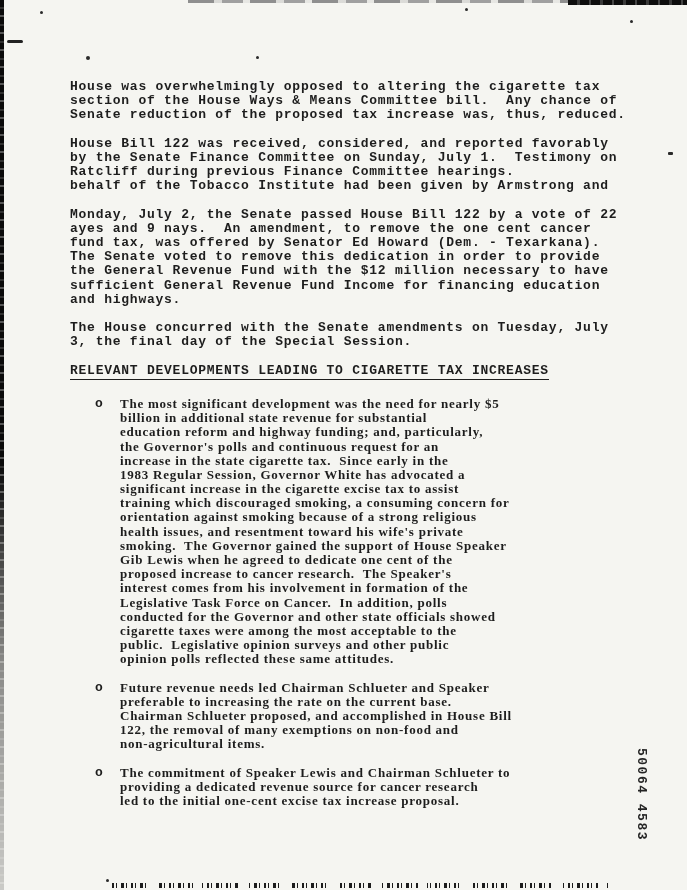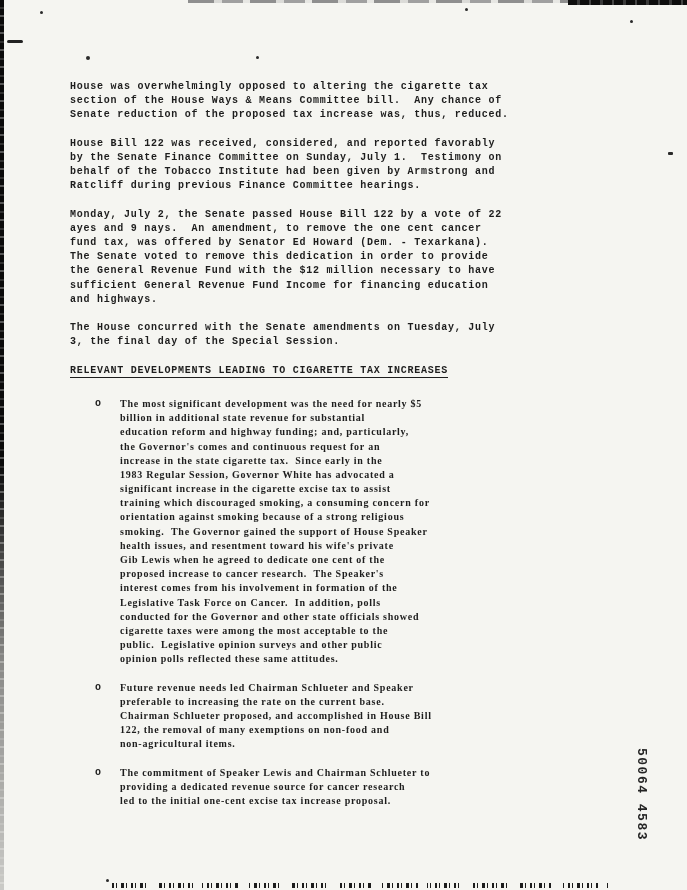--- a/index.html
+++ b/index.html
@@ -13,21 +13,21 @@
     font-weight: 700;
     color: #1d1d1d;
   }
 
   
   .content {
     position: absolute;
     left: 70px;
     top: 80px;
     width: 566px;
-    font-size: 10px;
+    font-size: 13px;
     letter-spacing: 0.75px;
     line-height: 14.2px;
   }
   .line { white-space: pre; height: 14.2px; }
   .block { margin: 0 0 14.2px 0; }
   .block.heading { margin-top: 8px; margin-bottom: 19px; }
   .block.heading .heading-text {
     border-bottom: 1.5px solid #1d1d1d;
     padding-bottom: 1px;
     white-space: pre;
@@ -104,22 +104,22 @@
 
   <div class="content">
       <div class="block para">
         <div class="line">House was overwhelmingly opposed to altering the cigarette tax</div>
         <div class="line">section of the House Ways &amp; Means Committee bill.  Any chance of</div>
         <div class="line">Senate reduction of the proposed tax increase was, thus, reduced.</div>
       </div>
       <div class="block para">
         <div class="line">House Bill 122 was received, considered, and reported favorably</div>
         <div class="line">by the Senate Finance Committee on Sunday, July 1.  Testimony on</div>
+        <div class="line">Ratcliff during previous Finance Committee hearings.</div>
         <div class="line">behalf of the Tobacco Institute had been given by Armstrong and</div>
-        <div class="line">Ratcliff during previous Finance Committee hearings.</div>
       </div>
       <div class="block para">
         <div class="line">Monday, July 2, the Senate passed House Bill 122 by a vote of 22</div>
         <div class="line">ayes and 9 nays.  An amendment, to remove the one cent cancer</div>
         <div class="line">fund tax, was offered by Senator Ed Howard (Dem. - Texarkana).</div>
         <div class="line">The Senate voted to remove this dedication in order to provide</div>
         <div class="line">the General Revenue Fund with the $12 million necessary to have</div>
         <div class="line">sufficient General Revenue Fund Income for financing education</div>
         <div class="line">and highways.</div>
       </div>
@@ -127,28 +127,28 @@
         <div class="line">The House concurred with the Senate amendments on Tuesday, July</div>
         <div class="line">3, the final day of the Special Session.</div>
       </div>
       <div class="block heading"><span class="heading-text">RELEVANT DEVELOPMENTS LEADING TO CIGARETTE TAX INCREASES</span></div>
       <div class="block bullet">
         <span class="marker">o</span>
         <div class="bullet-body">
           <div class="line">The most significant development was the need for nearly $5</div>
           <div class="line">billion in additional state revenue for substantial</div>
           <div class="line">education reform and highway funding; and, particularly,</div>
-          <div class="line">the Governor's comes and continuous request for an</div>
+          <div class="line">the Governor's polls and continuous request for an</div>
           <div class="line">increase in the state cigarette tax.  Since early in the</div>
           <div class="line">1983 Regular Session, Governor White has advocated a</div>
           <div class="line">significant increase in the cigarette excise tax to assist</div>
           <div class="line">training which discouraged smoking, a consuming concern for</div>
           <div class="line">orientation against smoking because of a strong religious</div>
+          <div class="line">health issues, and resentment toward his wife's private</div>
           <div class="line">smoking.  The Governor gained the support of House Speaker</div>
-          <div class="line">health issues, and resentment toward his wife's private</div>
           <div class="line">Gib Lewis when he agreed to dedicate one cent of the</div>
           <div class="line">proposed increase to cancer research.  The Speaker's</div>
           <div class="line">interest comes from his involvement in formation of the</div>
           <div class="line">Legislative Task Force on Cancer.  In addition, polls</div>
           <div class="line">conducted for the Governor and other state officials showed</div>
           <div class="line">cigarette taxes were among the most acceptable to the</div>
           <div class="line">public.  Legislative opinion surveys and other public</div>
           <div class="line">opinion polls reflected these same attitudes.</div>
         </div>
       </div>

